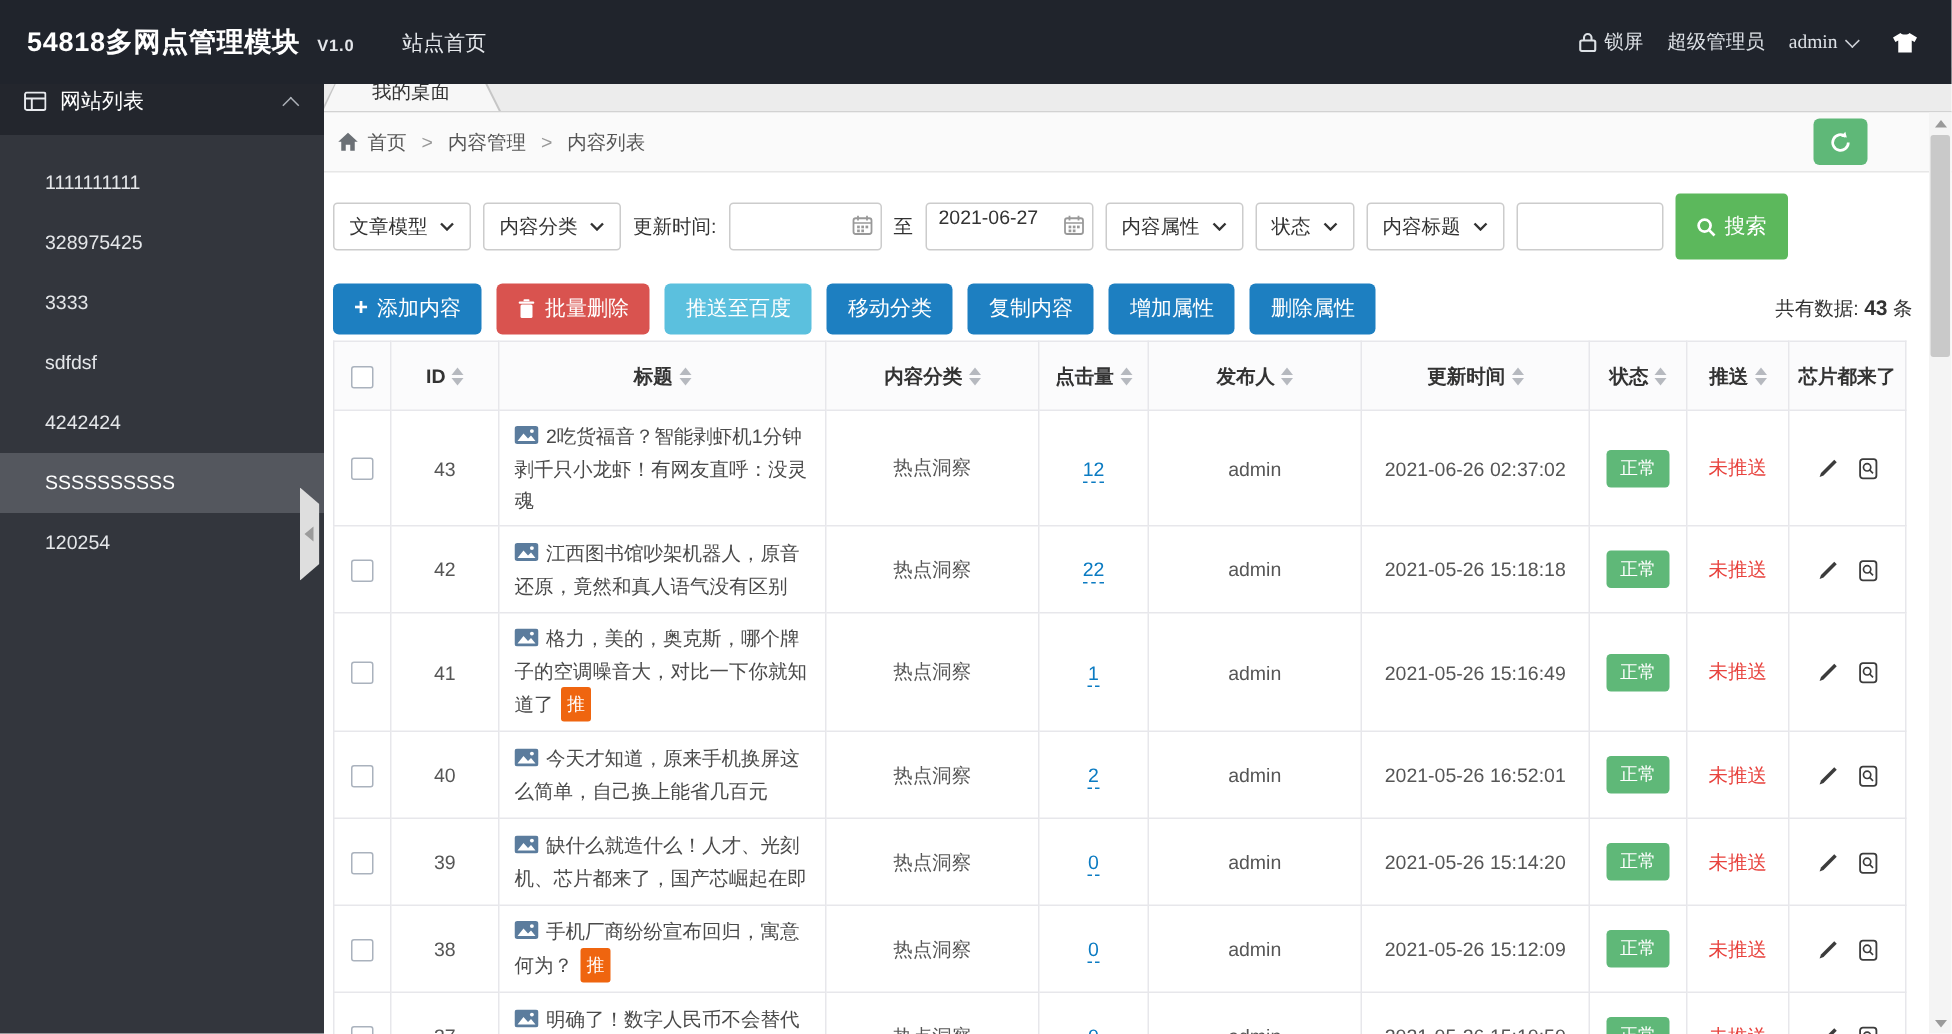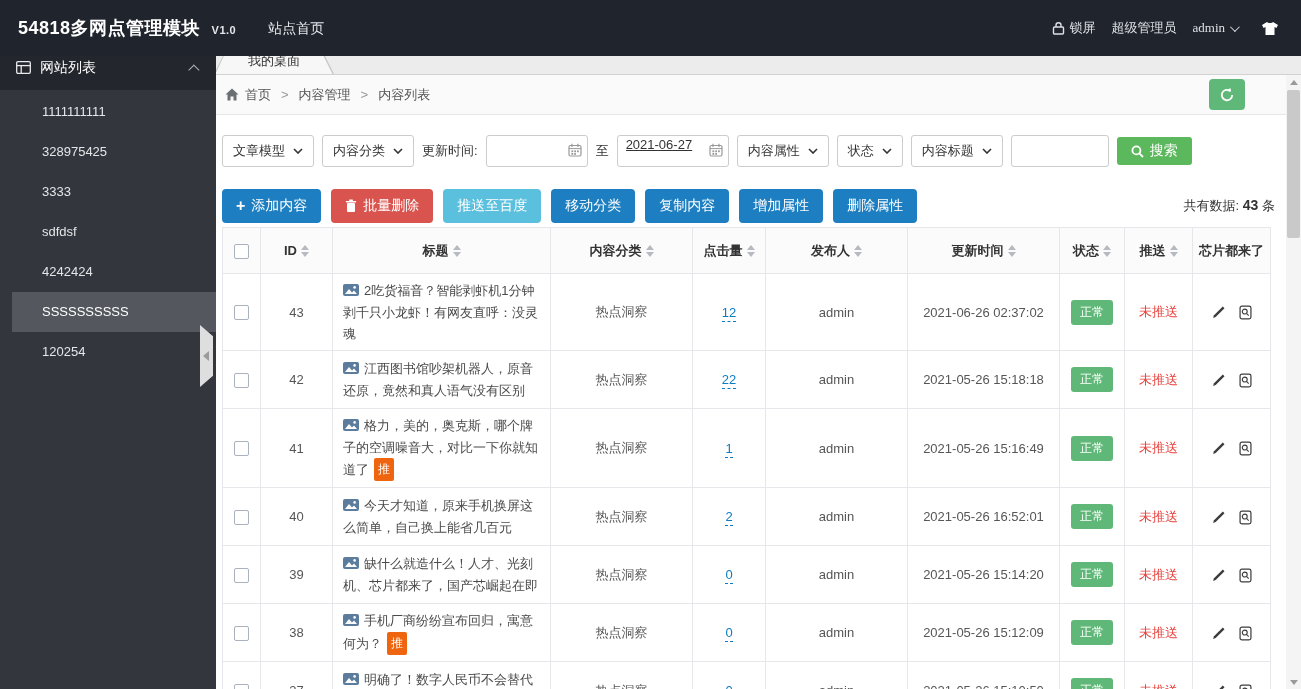--- a/index.html
+++ b/index.html
@@ -12,21 +12,21 @@
   .nav-item { margin-left:32px; font-size:14px; color:#e6e9ed; cursor:pointer; height:45px; line-height:45px; }
   .nav-right { margin-left:auto; display:flex; align-items:center; gap:16px; padding-right:22px; font-size:13px; color:#dde1e6;font-family:Liberation Serif, serif; }
   .nav-right .grp { display:flex; align-items:center; gap:5px; cursor:pointer; }
   .chev-dn { display:inline-block; width:7px; height:7px; border-right:1.5px solid #cfd3d9; border-bottom:1.5px solid #cfd3d9; transform:rotate(45deg) translateY(-2px); }
 
   
   .sidebar { position:absolute; left:0; top:45px; width:216px; height:644px; background:#33363d; z-index:20; }
   .side-header { height:45px; background:#23262d; color:#fff; font-size:14px; display:flex; align-items:center; padding:0 16px; cursor:pointer; }
   .side-header .lbl { margin-left:9px; }
   .side-header .chev-up { margin-left:auto; width:8px; height:8px; border-left:1.5px solid #aeb2b9; border-top:1.5px solid #aeb2b9; transform:rotate(45deg) translateY(3px); }
-  .side-menu { list-style:none; padding-top:2px;margin-left:12px; }
+  .side-menu { list-style:none; padding-top:12px; }
   .side-menu li { height:40px; line-height:40px; padding-left:30px; color:#e4e6e9; font-size:13px; cursor:pointer; }
   .side-menu li.active { background:#54575e; color:#fff; }
   .collapse-handle { position:absolute; left:200px; top:325px; width:13px; height:62px; background:#dedede; clip-path:polygon(0 0,100% 18%,100% 82%,0 100%); z-index:25; display:flex; align-items:center; justify-content:center; cursor:pointer; }
   .collapse-handle .tri { width:0; height:0; border-top:5px solid transparent; border-bottom:5px solid transparent; border-right:6px solid #9b9b9b; margin-right:2px; }
 
   
   .main { position:absolute; left:200px; top:45px; width:1101px; height:644px; background:#fff; }
   .tabstrip { height:30px; background:#ececec; border-bottom:1px solid #d2d2d2; position:relative;font-family:Liberation Serif, serif; }
   .tab { position:absolute; left:14px; bottom:0; width:120px; height:28px; }
   .tab .outer { position:absolute; inset:0; background:#c6c6c6; clip-path:polygon(14px 0,106px 0,120px 28px,0 28px); }
@@ -39,24 +39,24 @@
   .refresh-btn { position:absolute; right:56px; top:4px; width:36px; height:31px; background:#5FB878; border:none; border-radius:4px; cursor:pointer; display:flex; align-items:center; justify-content:center; }
 
   .content { padding:20px 18px 0 22px; }
 
   
   .filter-row { display:flex; align-items:center; gap:8px; height:32px; margin-bottom:22px; font-size:13px; color:#333; }
   .sel { height:32px; border:1px solid #ccc; border-radius:3px; background:#fff; display:flex; align-items:center; padding:0 10px; gap:8px; cursor:pointer; color:#333; white-space:nowrap; }
   .sel svg { flex:none; }
   .txt-in { height:32px; border:1px solid #ccc; border-radius:3px; background:#fff; font-size:13px; padding:0 8px; color:#333; font-family:inherit; }
   .date-wrap { position:relative; }
-  .date-wrap input { width:100%; height:32px; border:1px solid #ccc; border-radius:3px; padding:0 26px 14px 8px; font-size:13px; color:#333; font-family:inherit;text-decoration:underline; }
+  .date-wrap input { width:100%; height:32px; border:1px solid #ccc; border-radius:3px; padding:0 26px 14px 8px; font-size:13px; color:#333; font-family:inherit; }
   .date-wrap .cal { position:absolute; right:6px; top:8px; }
   .lbl-plain { white-space:nowrap; }
-  .btn-search { height:28px; padding:0 14px; background:#5cb85c; color:#fff; border:none; border-radius:3px; font-size:14px; display:flex; align-items:center; gap:6px; cursor:pointer; font-family:inherit; }
+  .btn-search { height:44px; padding:0 14px; background:#5cb85c; color:#fff; border:none; border-radius:3px; font-size:14px; display:flex; align-items:center; gap:6px; cursor:pointer; font-family:inherit; }
 
   
   .toolbar { display:flex; align-items:center; gap:10px; height:34px; margin-bottom:4px; }
   .btn { height:34px; padding:0 14px; border:none; border-radius:4px; color:#fff; font-size:14px; display:flex; align-items:center; gap:6px; cursor:pointer; font-family:inherit; }
   .btn-primary { background:#1d7fc1; }
   .btn-danger { background:#d9534f; }
   .btn-info { background:#5bc0de; }
   .total { margin-left:auto; font-size:13px; color:#333; padding-right:8px; }
   .total b { font-size:14px; }
 

